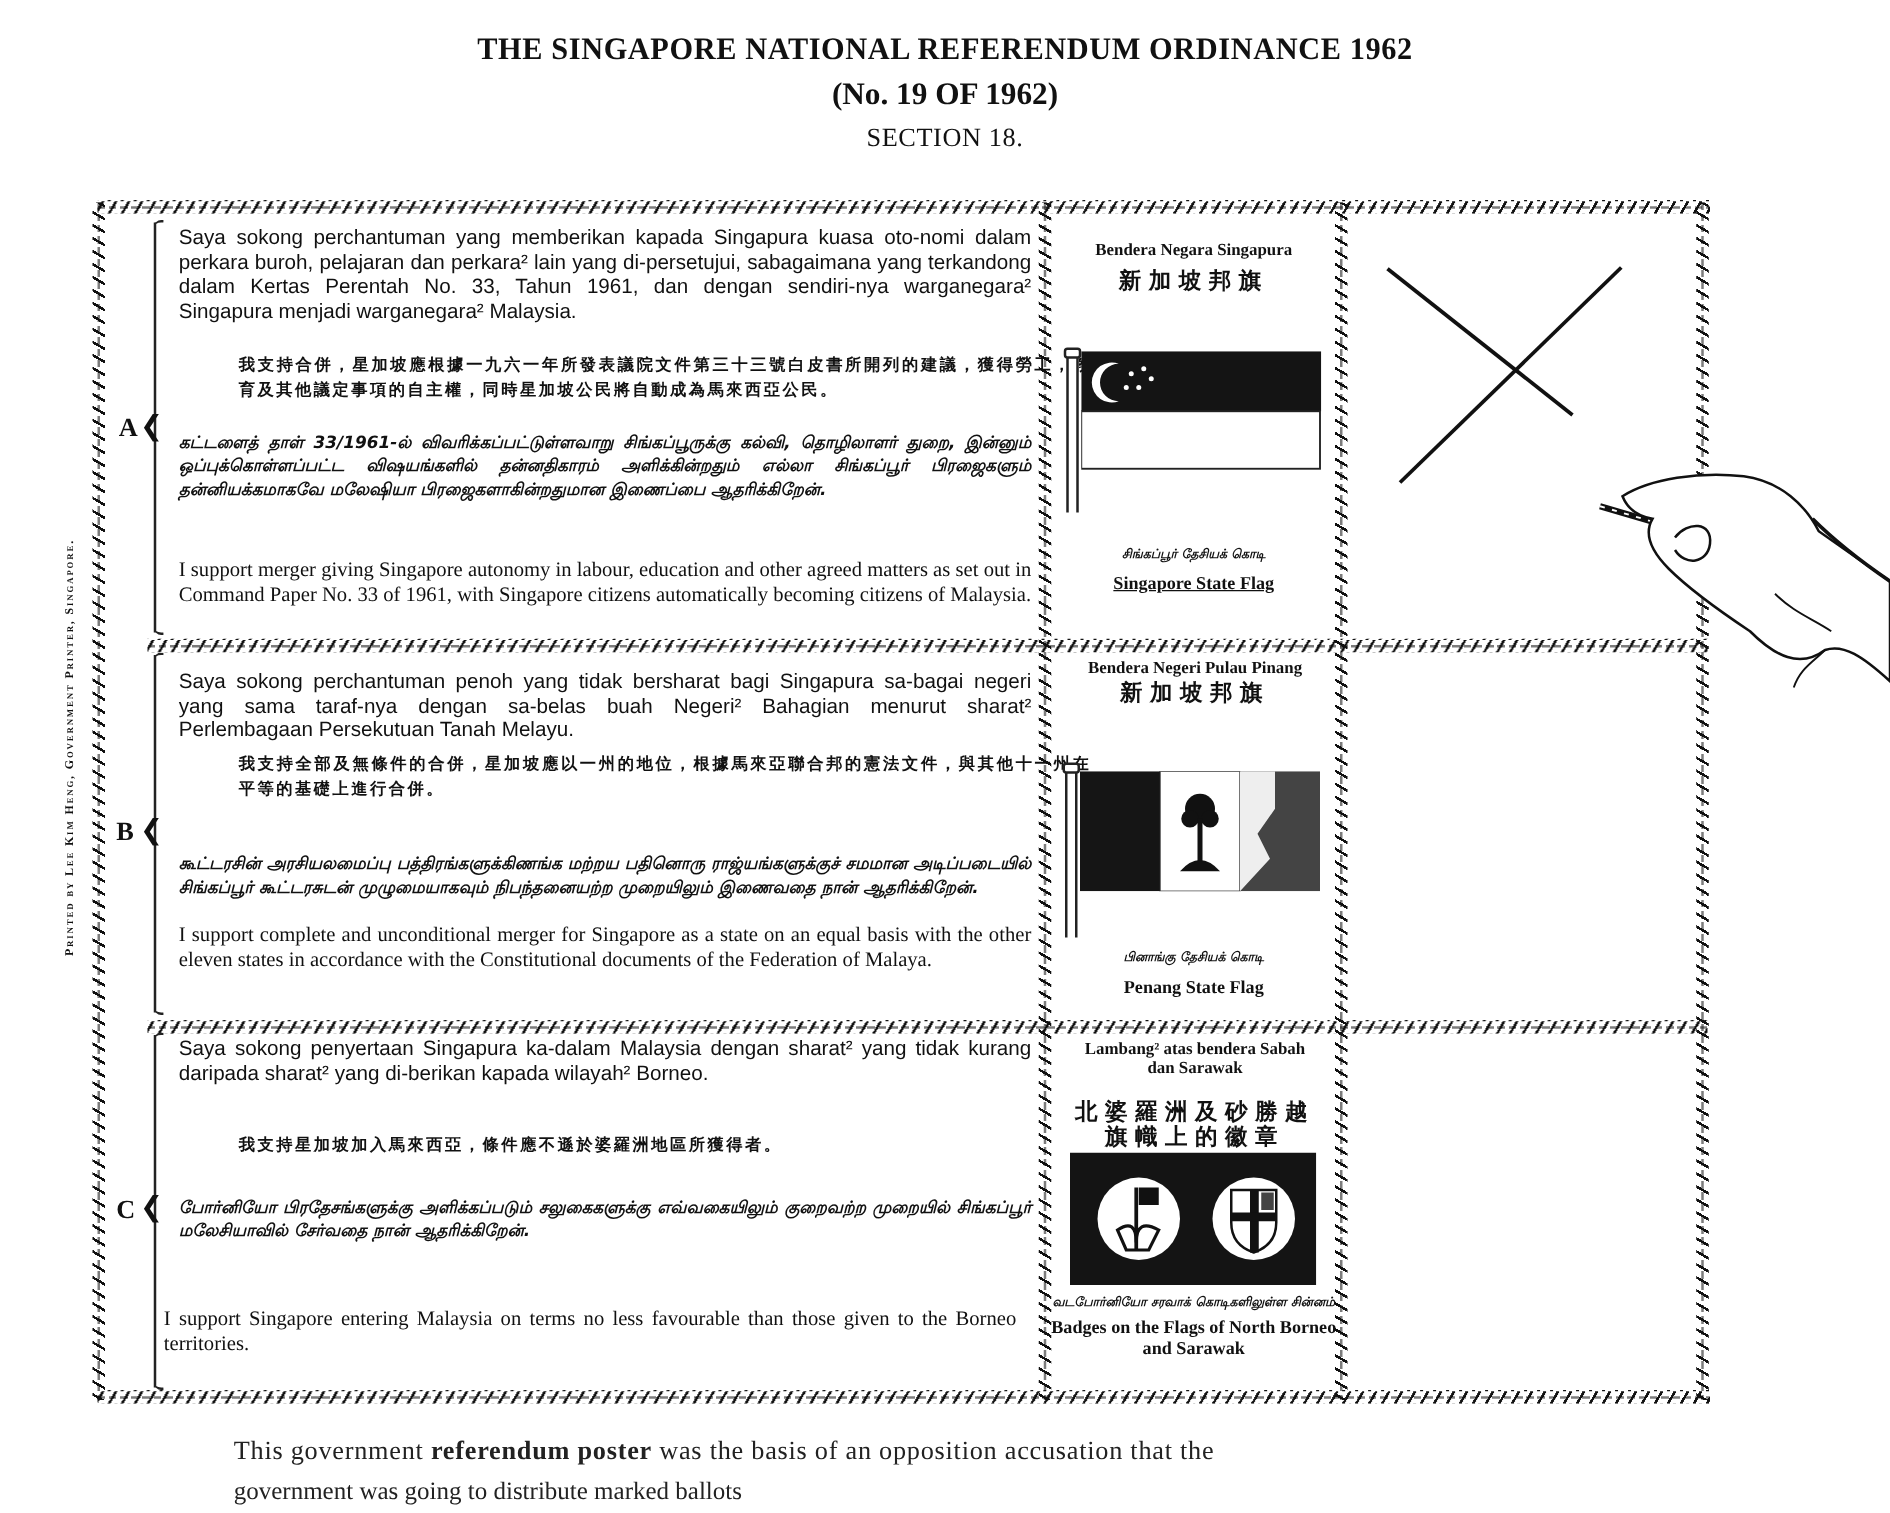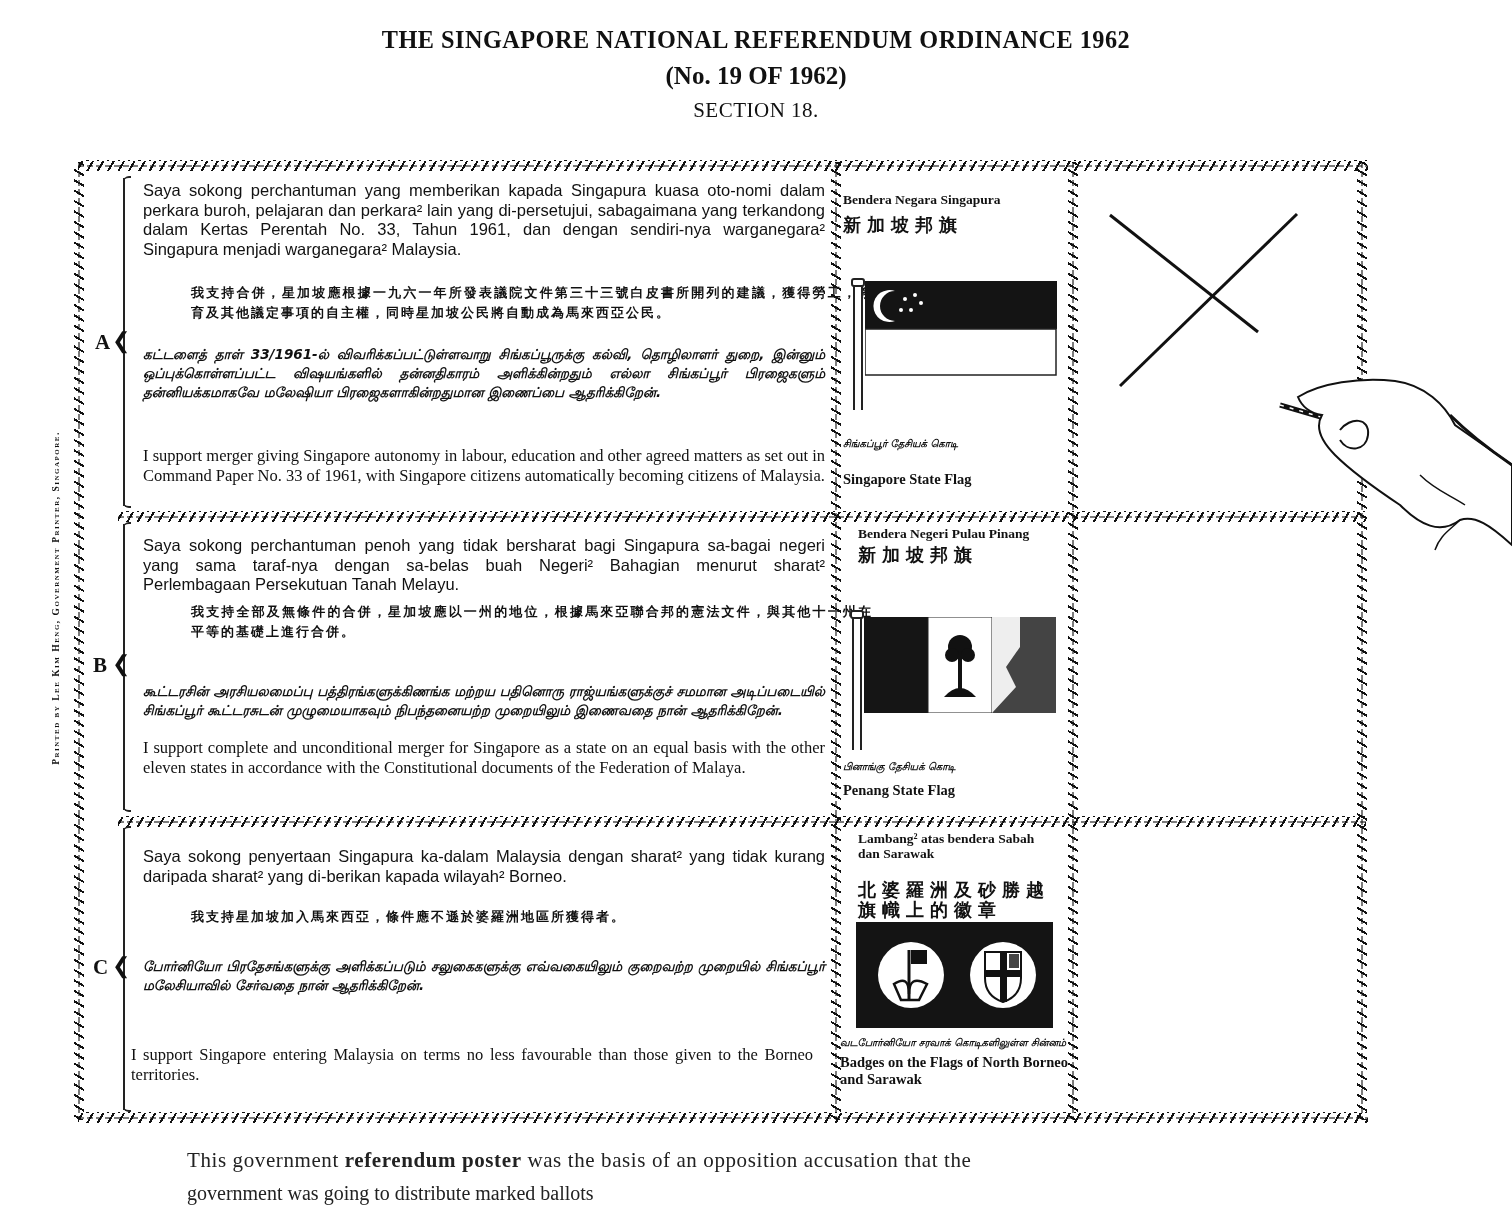--- a/index.html
+++ b/index.html
@@ -32,21 +32,21 @@
   .brace::after { bottom: -2px; border-top:none; border-bottom:2px solid #222; border-radius: 0 0 0 6px; }
   .brace-label { position: absolute; font-size: 21px; font-weight: bold; font-family: "Liberation Serif", serif; }
   .brace-tip { position: absolute; font-size: 22px; }
 
   .txt { position: absolute; font-size: 16.5px; line-height: 19.5px; text-align: justify; text-align-last: left; }
   .txt.malay { font-family: Liberation Sans, sans-serif; }
   .txt.zh { font-family: "DejaVu Sans", sans-serif; font-size: 13px; line-height: 19.5px; font-weight: bold; letter-spacing: 2px; margin-left: 48px; }
   .txt.ta { font-family: "DejaVu Sans", sans-serif; font-size: 13.5px; line-height: 19px; font-weight: bold; font-style: italic; }
   .txt.en { font-family: "Liberation Serif", serif; }
 
-  .flag-col { position: absolute; text-align: left; font-family: "Liberation Serif", serif; font-weight: bold; }
+  .flag-col { position: absolute; text-align: center; font-family: "Liberation Serif", serif; font-weight: bold; }
   .flag-cap { font-size: 13.5px; line-height: 15px; }
   .flag-zh { font-family: "DejaVu Sans", sans-serif; font-size: 18px; letter-spacing: 6px; font-weight: bold; line-height: 20px; }
   .flag-ta { font-family: "DejaVu Sans", sans-serif; font-size: 10px; font-weight: bold; font-style: italic; line-height: 14px; }
   .flag-en { font-size: 14.5px; line-height: 17px; }
 
   .pole { position: absolute; width: 6px; border-left: 2px solid #222; border-right: 2px solid #222; background: #fff; }
   .pole::before { content:""; position:absolute; top:-4px; left:-4px; width:10px; height:5px; border:2px solid #222; border-radius:3px; background:#fff; }
 
   .sidenote { position: absolute; left: 51px; top: 398px; width: 400px; height: 16px;
     transform-origin: 0 0; transform: rotate(-90deg) translate(-400px, 0);
@@ -97,21 +97,21 @@
     <rect x="0" y="48" width="191" height="46" fill="#fff" stroke="#222" stroke-width="1.5"></rect>
     <path d="M30 10 a16 16 0 1 0 0 30 a12 12 0 1 1 0 -30z" fill="#fff"></path>
     <circle cx="40" cy="18" r="2" fill="#fff"></circle>
       <circle cx="50" cy="14" r="2" fill="#fff"></circle>
     <circle cx="56" cy="22" r="2" fill="#fff"></circle>
       <circle cx="46" cy="29" r="2" fill="#fff"></circle>
     <circle cx="36" cy="29" r="2" fill="#fff"></circle>
   </svg>
   <div class="flag-col" style="left:843px; top:437px; width:224px;">
     <div class="flag-ta">சிங்கப்பூர் தேசியக் கொடி</div>
-    <div class="flag-en" style="margin-top:20px;">Singapore State Flag</div>
+    <div class="flag-en" style="margin-top:8px;text-decoration:underline;">Singapore State Flag</div>
   </div>
 
   <div style="position:absolute; left:1080px; top:172px; width:276px; height:338px;">
     <svg width="276" height="338" style="position:absolute; left:0; top:0;">
       <line x1="30" y1="43" x2="178" y2="160" stroke="#111" stroke-width="3"></line>
       <line x1="40" y1="214" x2="217" y2="42" stroke="#111" stroke-width="3"></line>
     </svg>
   </div>
 </section>
 
@@ -155,21 +155,21 @@
     <div class="flag-en" style="margin-top:8px;">Penang State Flag</div>
   </div>
 
   <div style="position:absolute; left:1080px; top:523px; width:276px; height:290px;"></div>
 </section>
 
 <section>
   <div class="brace" style="left:123px; top:828px; height:282px;"></div>
   <div class="brace-label" style="left:93px; top:955px;">C</div>
   <div class="brace-tip" style="left:112px; top:953px;">❮</div>
-  <div class="txt malay" style="left:143px; top:847px; width:682px;">Saya sokong penyertaan Singapura ka-dalam Malaysia dengan sharat² yang tidak kurang daripada sharat² yang di-berikan kapada wilayah² Borneo.</div>
+  <div class="txt malay" style="left:143px; top:830px; width:682px;">Saya sokong penyertaan Singapura ka-dalam Malaysia dengan sharat² yang tidak kurang daripada sharat² yang di-berikan kapada wilayah² Borneo.</div>
   <div class="txt zh" style="left:143px; top:907px; width:682px;">我支持星加坡加入馬來西亞，條件應不遜於婆羅洲地區所獲得者。</div>
   <div class="txt ta" style="left:143px; top:957px; width:682px;">போர்னியோ பிரதேசங்களுக்கு அளிக்கப்படும் சலுகைகளுக்கு எவ்வகையிலும் குறைவற்ற முறையில் சிங்கப்பூர் மலேசியாவில் சேர்வதை நான் ஆதரிக்கிறேன்.</div>
   <div class="txt en" style="left:131px; top:1045px; width:682px;">I support Singapore entering Malaysia on terms no less favourable than those given to the Borneo territories.</div>
 
   <div class="flag-col" style="left:858px; top:831px; width:196px;">
     <div class="flag-cap">Lambang² atas bendera Sabah dan Sarawak</div>
     <div class="flag-zh" style="margin-top:19px;">北婆羅洲及砂勝越旗幟上的徽章</div>
   </div>
   <svg style="position:absolute; left:856px; top:922px;" width="197" height="106">
     <rect x="0" y="0" width="197" height="106" fill="#141414"></rect>

